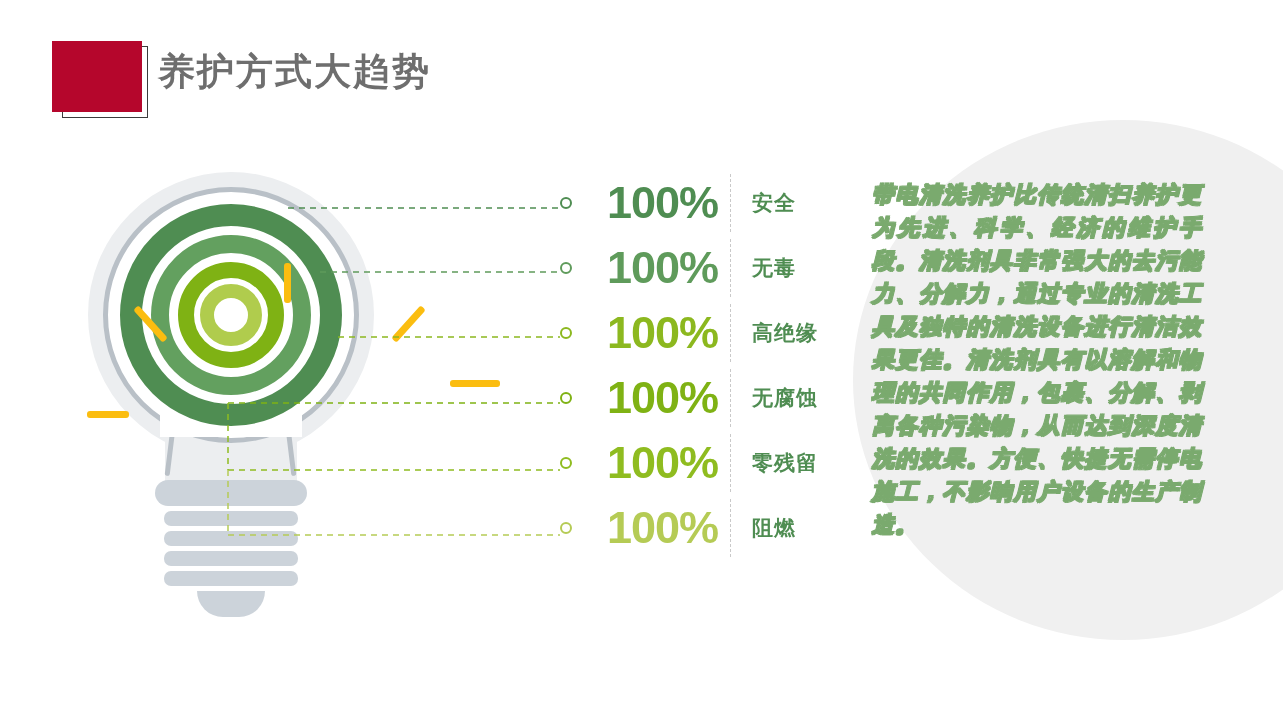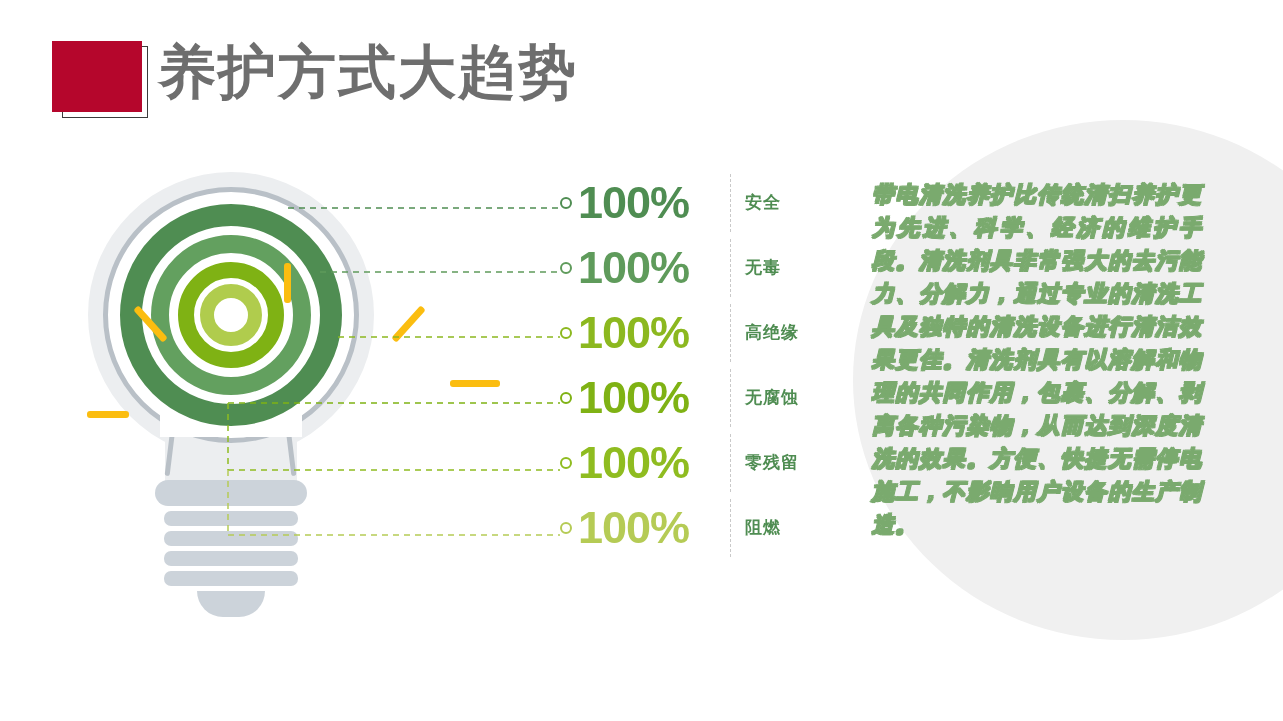--- a/index.html
+++ b/index.html
@@ -30,21 +30,21 @@
     left: 52px;
     top: 41px;
     width: 90px;
     height: 71px;
     background: #b5062c;
   }
   #page-title {
     position: absolute;
     left: 158px;
     top: 40px;
-    font-size: 58px;
+    font-size: 37px;
     font-weight: bold;
     color: #6e6e6e;
     letter-spacing: 2px;
     line-height: 64px;
     white-space: nowrap;
   }
 
   
   #bulb-wrap {
     position: absolute;
@@ -167,37 +167,37 @@
     height: 12px;
     border-radius: 50%;
     border: 2px solid currentColor;
     background: #ffffff;
     box-sizing: border-box;
   }
   .pct {
     position: absolute;
     left: 18px;
     width: 140px;
-    text-align: left;
+    text-align: right;
     font-size: 45px;
     font-weight: bold;
     letter-spacing: -1px;
     line-height: 52px;
   }
   .row-divider {
     position: absolute;
     left: 170px;
     top: 4px;
     height: 58px;
     border-left: 1px dashed #c9c9c9;
   }
   .row-label {
     position: absolute;
-    left: 185px;
-    font-size: 17px;
+    left: 192px;
+    font-size: 21px;
     font-weight: bold;
     color: #4f8d52;
     letter-spacing: 1px;
     white-space: nowrap;
   }
 
   
   #info-panel {
     position: absolute;
     left: 853px;

